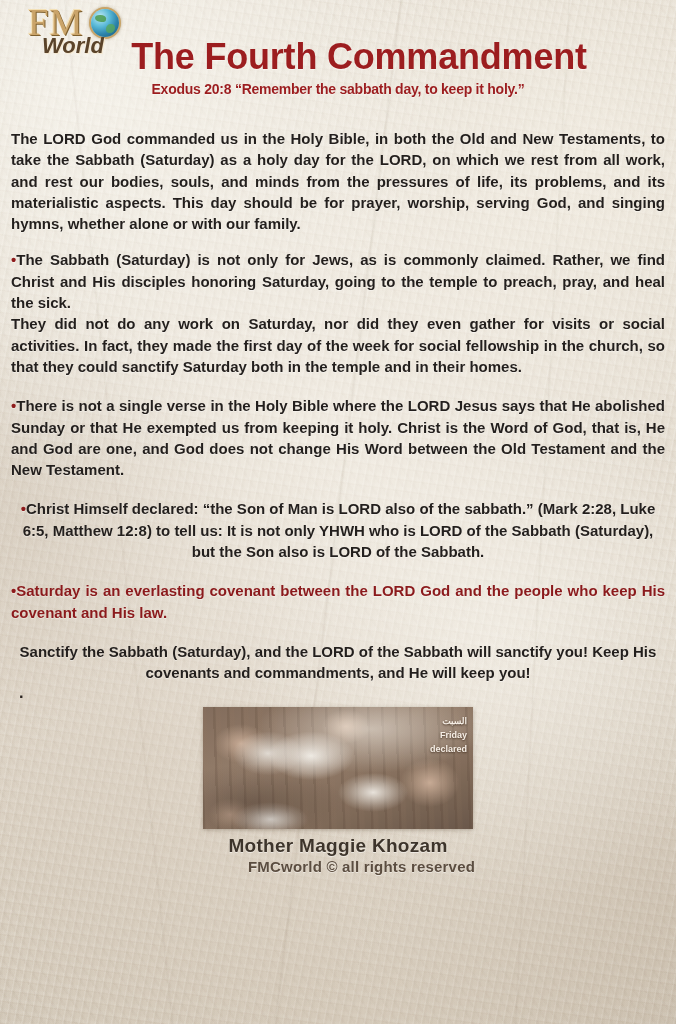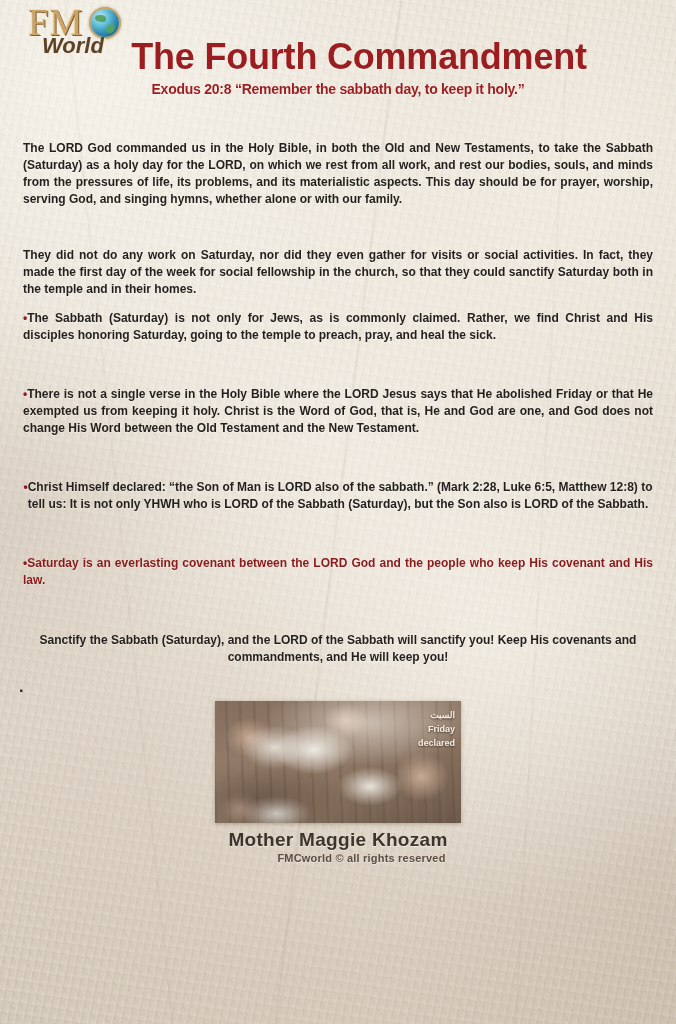--- a/index.html
+++ b/index.html
@@ -148,22 +148,22 @@
     letter-spacing: -0.25px;
     line-height: 1.1;
     text-shadow: 0 1px 1px rgba(255,255,255,.45);
   }
 
   
   .body-area {
     padding: 0 11px;
   }
   .para {
-    margin: 12px;
-    font-size: 12px;
+    margin: 0;
+    font-size: 15px;
     font-weight: 700;
     line-height: 1.42;
     color: #231f1d;
     text-align: justify;
     text-shadow: 0 1px 0 rgba(255,255,255,.35);
   }
   .para.last-left { text-align: center; }
   .bullet-mark {
     color: #8e1b1c;
     font-weight: 700;
@@ -182,20 +182,21 @@
   }
 
   
   .photo-wrap {
     margin: 6px auto 0 auto;
     width: 246px;
     height: 122px;
     position: relative;
     overflow: hidden;
     box-shadow: 0 1px 4px rgba(80,60,40,.35);
+    padding-left: 24px;
   }
   .photo {
     position: absolute;
     inset: 0;
     background-color: #9d8373;
     background-image:
       
       radial-gradient(ellipse 70% 60% at 62% 18%, rgba(255,248,236,0.55) 0%, rgba(255,248,236,0) 60%),
       radial-gradient(ellipse 55% 50% at 18% 78%, rgba(60,40,28,0.35) 0%, rgba(60,40,28,0) 62%),
       
@@ -236,21 +237,21 @@
   .author {
     margin: 0;
     font-size: 19px;
     font-weight: 700;
     color: #3d342b;
     letter-spacing: .3px;
     text-shadow: 0 1px 0 rgba(255,255,255,.5);
   }
   .rights {
     margin: 1px 0 0 0;
-    font-size: 11px;
+    font-size: 15px;
     font-weight: 700;
     color: #5b4d40;
     letter-spacing: .2px;
     text-shadow: 0 1px 0 rgba(255,255,255,.45);
     padding-left: 47px;
   }
 </style>
 </head>
 <body>
 
@@ -268,27 +269,27 @@
       <h1 class="title">The Fourth Commandment</h1>
       <h2 class="subtitle">Exodus 20:8 “Remember the sabbath day, to keep it holy.”</h2>
     </div>
 
     <div class="body-area">
 
       <p class="para">The LORD God commanded us in the Holy Bible, in both the Old and New Testaments, to take the Sabbath (Saturday) as a holy day for the LORD, on which we rest from all work, and rest our bodies, souls, and minds from the pressures of life, its problems, and its materialistic aspects. This day should be for prayer, worship, serving God, and singing hymns, whether alone or with our family.</p>
 
       <div class="gap-md"></div>
 
+      <p class="para"><span class="bullet-mark">•</span><span>The Sabbath (Saturday) is not only for Jews, as is commonly claimed. Rather, we find Christ and His disciples honoring Saturday, going to the temple to preach, pray, and heal the sick.</span></p>
+
       <p class="para">They did not do any work on Saturday, nor did they even gather for visits or social activities. In fact, they made the first day of the week for social fellowship in the church, so that they could sanctify Saturday both in the temple and in their homes.</p>
 
-      <p class="para"><span class="bullet-mark">•</span><span>The Sabbath (Saturday) is not only for Jews, as is commonly claimed. Rather, we find Christ and His disciples honoring Saturday, going to the temple to preach, pray, and heal the sick.</span></p>
-
       <div class="gap-lg"></div>
 
-      <p class="para"><span class="bullet-mark">•</span><span>There is not a single verse in the Holy Bible where the LORD Jesus says that He abolished Friday or that He exempted us from keeping it holy. Christ is the Word of God, that is, He and God are one, and God does not change His Word between the Old Testament and the New Testament.</span></p>
+      <p class="para"><span class="bullet-mark">•</span><span>There is not a single verse in the Holy Bible where the LORD Jesus says that He abolished Sunday or that He exempted us from keeping it holy. Christ is the Word of God, that is, He and God are one, and God does not change His Word between the Old Testament and the New Testament.</span></p>
 
       <div class="gap-lg"></div>
 
       <p class="para last-left"><span class="bullet-mark">•</span><span>Christ Himself declared: “the Son of Man is LORD also of the sabbath.” (Mark 2:28, Luke 6:5, Matthew 12:8) to tell us: It is not only YHWH who is LORD of the Sabbath (Saturday), but the Son also is LORD of the Sabbath.</span></p>
 
       <div class="gap-lg"></div>
 
       <p class="para accent"><span class="bullet-mark">•</span><span>Saturday is an everlasting covenant between the LORD God and the people who keep His covenant and His law.</span></p>
 
       <div class="gap-lg"></div>

